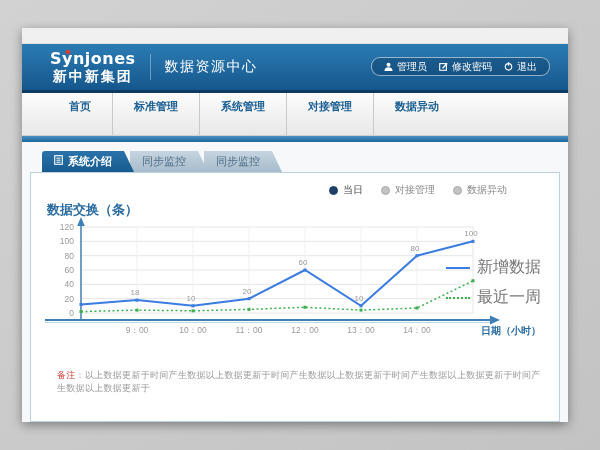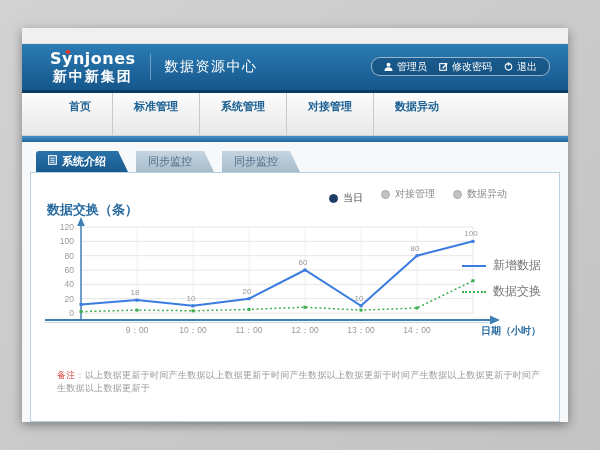--- a/index.html
+++ b/index.html
@@ -18,34 +18,34 @@
   .hdr-actions { margin-left:auto; display:flex; align-items:center; gap:12px; border:1px solid rgba(255,255,255,.55);
                  background:rgba(8,44,78,.30); border-radius:9px; height:19px; padding:0 12px; font-size:10px; }
   .hdr-btn { display:flex; align-items:center; gap:4px; cursor:pointer; white-space:nowrap; }
   .hdr-btn svg { display:block; }
   .hdr-line { height:3px; background:#0d3c63; }
   .nav { height:44px; background:linear-gradient(#fcfcfc,#e8e8e8); border-bottom:1px solid #d0d0d0; display:flex; padding-left:26px; }
   .nav-item { padding:0 21px; line-height:26px; font-size:11px; font-weight:bold; color:#1c6094; cursor:pointer; position:relative; }
   .nav-item + .nav-item { border-left:1px solid #c9c9c9; }
   .nav-strip { height:6px; background:linear-gradient(#4a90c4,#1c699f); }
   .content { flex:1; background:#f6f8fa; padding:9px 8px 0 8px; position:relative; }
-  .tabs { display:flex; height:21px; margin-left:6px;gap:12px; }
+  .tabs { display:flex; height:21px; margin-left:12px; }
   .tab { line-height:21px; font-size:11px; padding:0 22px 0 12px; margin-right:-4px; cursor:pointer;
          clip-path:polygon(0 0,calc(100% - 10px) 0,100% 100%,0 100%); display:flex; align-items:center; gap:5px; }
   .tab.active { background:linear-gradient(#2a74ab,#175a8e); color:#fff; font-weight:bold; border-top-left-radius:3px; z-index:2; }
   .tab.inactive { background:linear-gradient(#c6d4e0,#a6bccb); color:#4f6f88; z-index:1;align-items:flex-end; }
   .panel { background:#fff; border:1px solid #bdd0de; height:250px; position:relative; }
   .radios { position:absolute; top:10px; right:52px; display:flex; gap:18px; font-size:10px; color:#8a8a8a; }
   .radio { display:flex; align-items:center; gap:5px; cursor:pointer; }
   .radio-dot { width:9px; height:9px; border-radius:50%; background:#c2c2c2; border:1px solid #ababab; }
   .radio.selected .radio-dot { background:#1e3e68; border-color:#1e3e68; }
-  .radio.selected { color:#444;margin-top:8px; }
+  .radio.selected { color:#444; }
   .y-title { position:absolute; top:28px; left:16px; font-size:13px; font-weight:bold; color:#2a6ba0; }
   .chart-wrap { position:absolute; top:44px; left:12px; }
-  .legend { position:absolute; top:84px; right:18px; font-size:12px; color:#777; }
+  .legend { position:absolute; top:84px; right:18px; font-size:16px; color:#777; }
   .legend-item { display:flex; align-items:center; gap:7px; margin-bottom:9px; white-space:nowrap; }
   .leg-line-solid { width:24px; border-top:2px solid #3b7ce0; }
   .leg-line-dotted { width:24px; border-top:2px dotted #3cb04e; }
   .note { position:absolute; bottom:26px; left:26px; right:16px; font-size:9px; color:#9a9a9a; letter-spacing:.3px; }
   .note .note-label { color:#d03b36; }
   svg text { font-family:"Liberation Sans",sans-serif; }
 </style>
 </head>
 <body>
 
@@ -201,21 +201,21 @@
           </svg>
       </div>
 
       <div class="legend">
         <div class="legend-item">
           <span class="leg-line-solid"></span>
           <span>新增数据</span>
         </div>
         <div class="legend-item">
           <span class="leg-line-dotted"></span>
-          <span>数据交换</span>
+          <span>最近一周</span>
         </div>
       </div>
 
       <div class="note">
         <span class="note-label">备注</span><span>：以上数据更新于时间产生数据以上数据更新于时间产生数据以上数据更新于时间产生数据以上数据更新于时间产生数据以上数据更新于</span>
       </div>
     </div>
   </div>
 </div>
 

